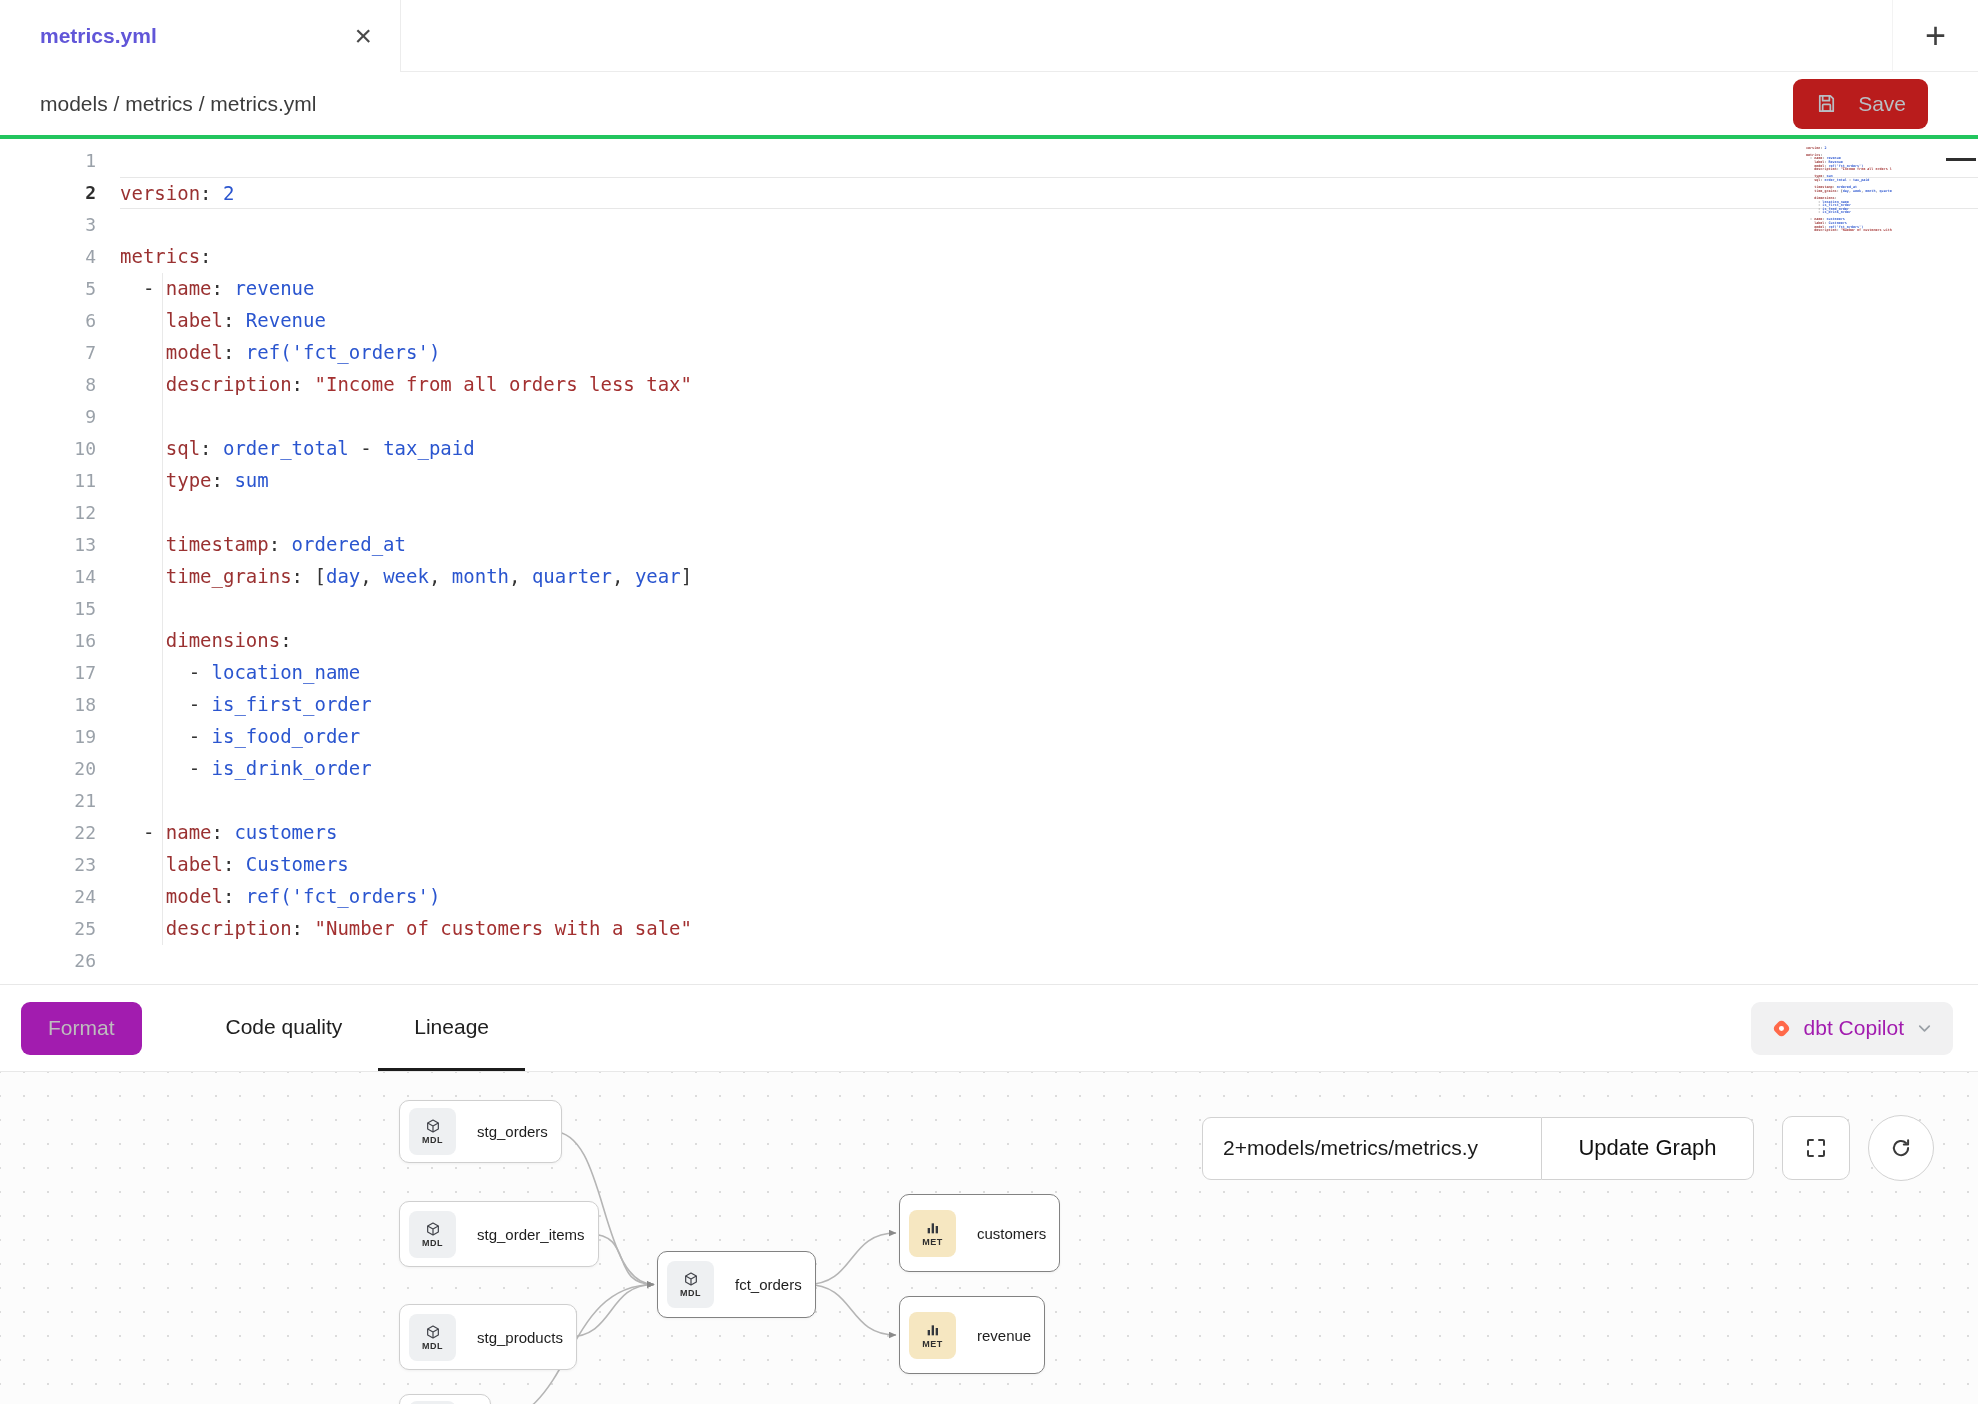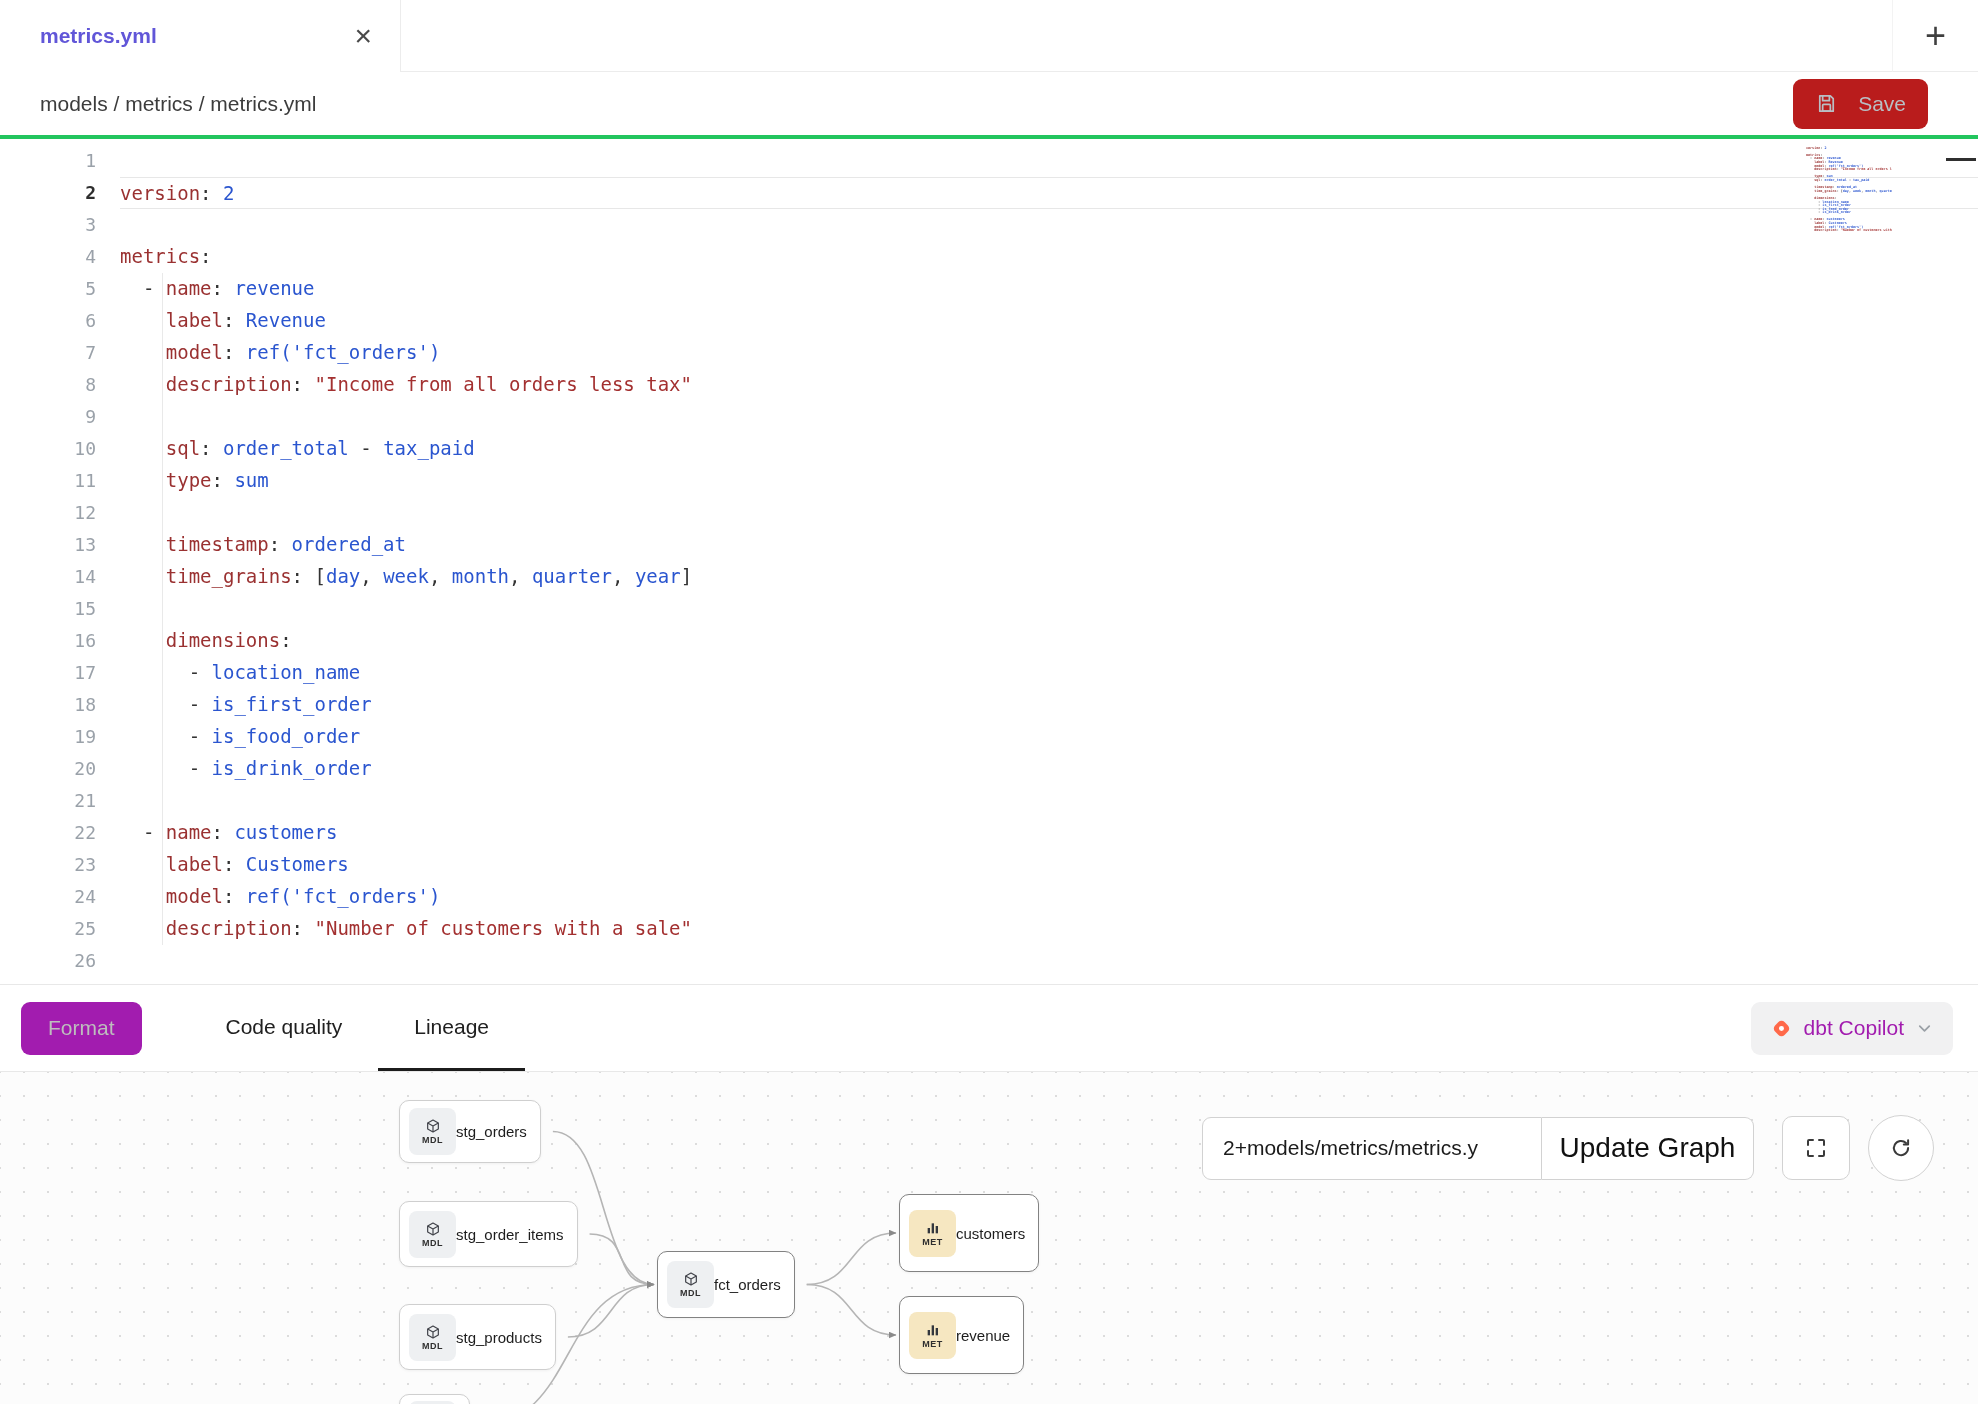--- a/index.html
+++ b/index.html
@@ -53,35 +53,35 @@
   .btab.active{border-bottom-color:#1c1c1c}
   .copilot{margin-left:auto;height:53px;display:flex;align-items:center;gap:11px;background:#f1f1f2;
     border:none;border-radius:9px;padding:0 19px;font-size:21px;color:#a21caf;font-family:inherit}
 
   
   .lineage{flex:0 0 332px;position:relative;overflow:hidden;background-color:#fcfcfc;
     background-image:radial-gradient(#dcdcdc 1.3px,transparent 1.4px);
     background-size:24px 24px;background-position:12px 12px}
   svg.edges{position:absolute;left:0;top:0;z-index:1}
   .edge{fill:none;stroke:#b5b5b5;stroke-width:1.6}
-  .node{position:absolute;z-index:2;display:flex;align-items:center;gap:0;
+  .node{position:absolute;z-index:2;display:flex;align-items:center;gap:21px;
     padding:8px 13px 8px 9px;background:#fff;border:1px solid #cfcfcf;border-radius:10px;
     box-shadow:0 1px 3px rgba(0,0,0,.05);cursor:pointer}
   .node.em{border-color:#828282;border-width:1.5px}
   .nicon{width:47px;height:47px;border-radius:8px;display:flex;flex-direction:column;
     align-items:center;justify-content:center;gap:1px;flex:0 0 47px}
   .nicon.mdl{background:#eef0f2}
   .nicon.met{background:#f6e7c1}
   .nkind{font-size:9px;font-weight:bold;color:#2f2f2f;letter-spacing:.5px}
   .nlabel{font-size:15px;color:#1d1d1d;white-space:nowrap}
   .lineage-controls{position:absolute;top:43px;right:44px;display:flex;align-items:center;z-index:3}
   .lin-search{width:340px;height:63px;border:1px solid #d2d2d2;border-right:1px solid #d2d2d2;
     border-radius:9px 0 0 9px;padding:0 20px;font-size:21px;color:#1b1b1b;background:#fff;font-family:inherit;outline:none}
   .lin-update{width:212px;height:63px;border:1px solid #d2d2d2;border-left:none;
-    border-radius:0 9px 9px 0;background:#fff;font-size:28px;color:#111;font-family:inherit;cursor:pointer}
+    border-radius:0 9px 9px 0;background:#fff;font-size:22px;color:#111;font-family:inherit;cursor:pointer}
   .lin-full{width:68px;height:64px;margin-left:28px;border:1px solid #d2d2d2;border-radius:10px;
     background:#fff;display:flex;align-items:center;justify-content:center;cursor:pointer}
   .lin-refresh{width:66px;height:66px;margin-left:18px;border:1px solid #d2d2d2;border-radius:50%;
     background:#fff;display:flex;align-items:center;justify-content:center;cursor:pointer}
 </style>
 </head>
 <body>
 
 <div class="page">
 

